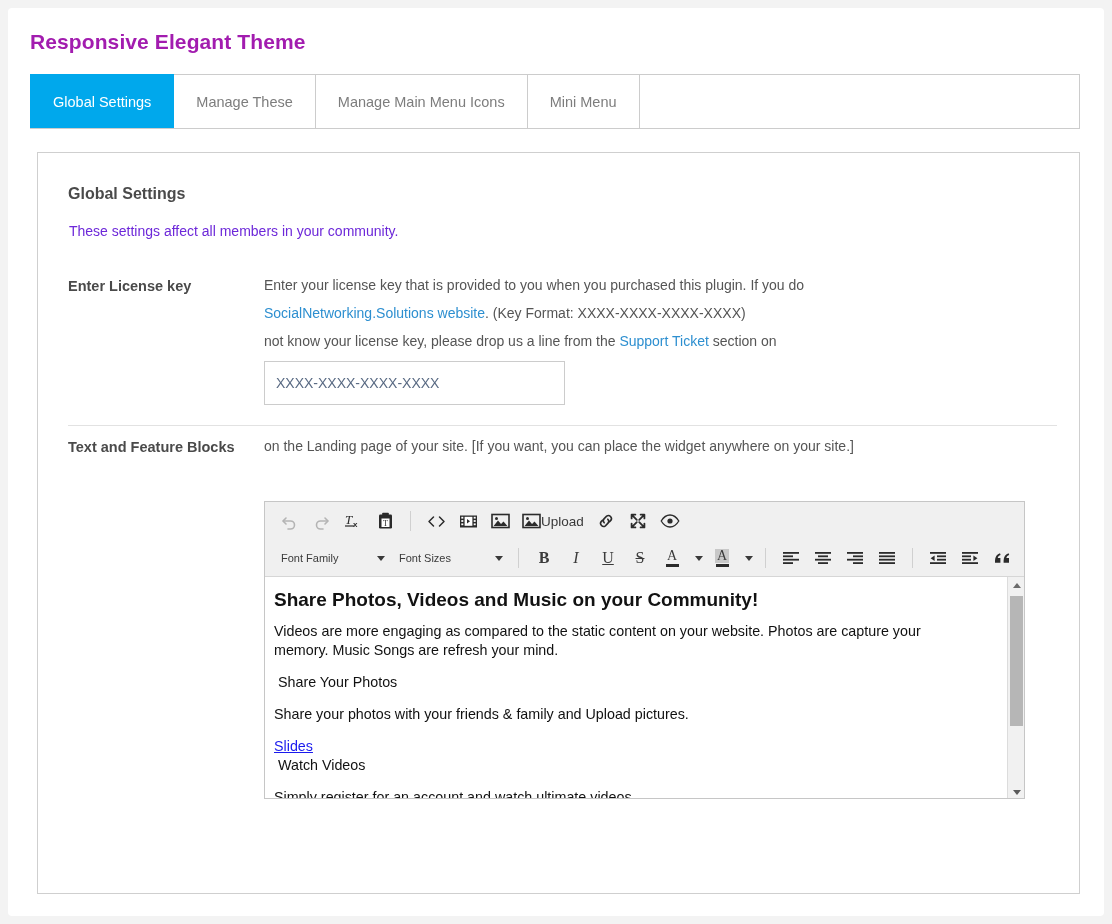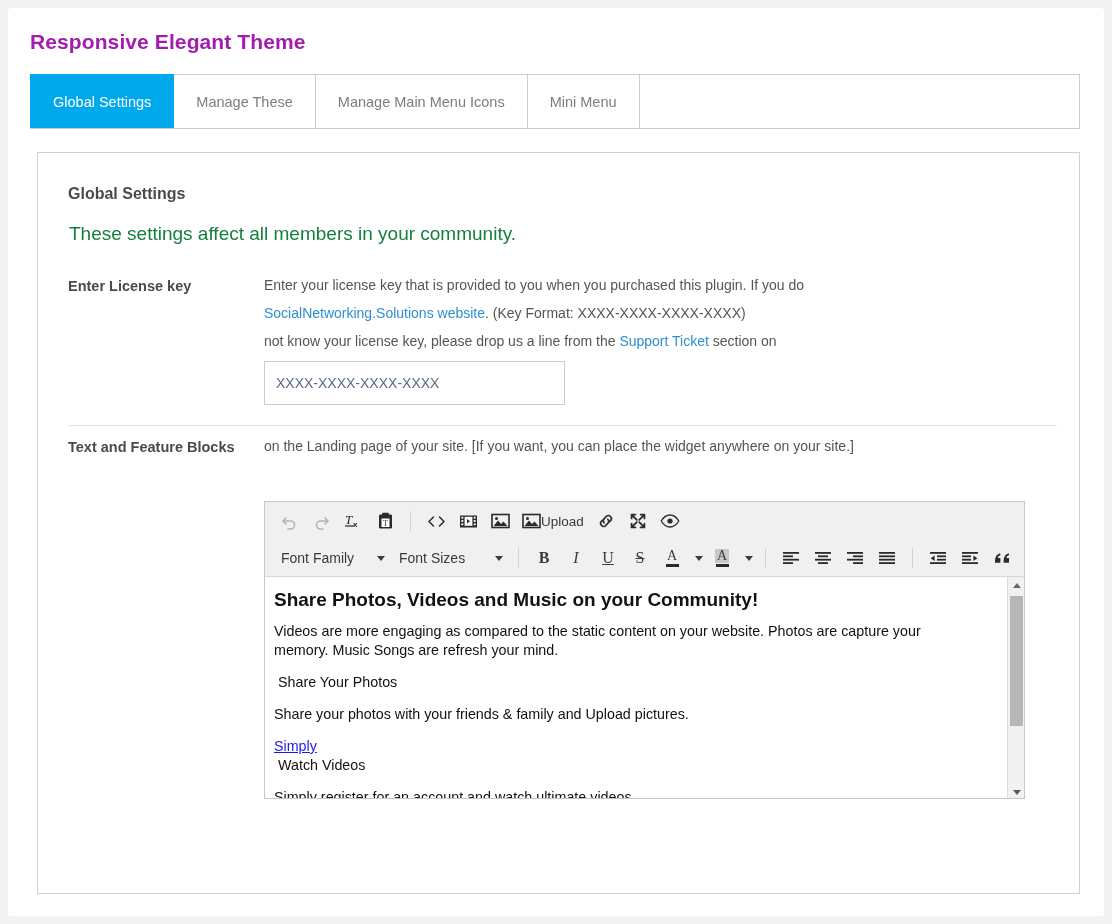--- a/index.html
+++ b/index.html
@@ -76,22 +76,22 @@
   .section-title {
     position: absolute;
     left: 30px; top: 32px;
     font-size: 16px;
     font-weight: bold;
     color: #4a4a4a;
   }
   .section-sub {
     position: absolute;
     left: 31px; top: 70px;
-    font-size: 19px;
-    color: #15803d;
+    font-size: 14px;
+    color: #6d28d9;
   }
   .row-label {
     position: absolute;
     font-size: 14.5px;
     font-weight: bold;
     color: #4a4a4a;
     white-space: nowrap;
   }
   .row-body { position: absolute; }
   .help-text {
@@ -168,21 +168,21 @@
     margin: 0 9px;
     flex: 0 0 auto;
   }
   .tb-select {
     display: flex;
     align-items: center;
     height: 26px;
     padding: 0 6px 0 8px;
     cursor: pointer;
     color: #3a3a3a;
-    font-size: 14px;
+    font-size: 11px;
     flex: 0 0 auto;
   }
   .tb-select .cap { min-width: 86px; }
   .caret {
     width: 0; height: 0;
     border-left: 4px solid transparent;
     border-right: 4px solid transparent;
     border-top: 5px solid #3a3a3a;
     margin-left: 10px;
   }
@@ -541,21 +541,21 @@
           </div>
         </div>
       </div>
 
       <div class="ed-body">
         <div class="ed-content">
           <p class="ed-h">Share Photos, Videos and Music on your Community!</p>
           <p class="ed-p">Videos are more engaging as compared to the static content on your website. Photos are capture your memory. Music Songs are refresh your mind.</p>
           <p class="ed-p ind">Share Your Photos</p>
           <p class="ed-p">Share your photos with your friends &amp; family and Upload pictures.</p>
-          <p class="ed-p tight"><a class="ed-a" href="#">Simply</a></p>
+          <p class="ed-p tight"><a class="ed-a" href="#">Slides</a></p>
           <p class="ed-p ind">Watch Videos</p>
           <p class="ed-p">Simply register for an account and watch ultimate videos.</p>
         </div>
 
         <div class="sb">
           <div class="sb-arrow up">
             <span class="tri up"></span>
           </div>
           <div class="sb-thumb"></div>
           <div class="sb-arrow down">

